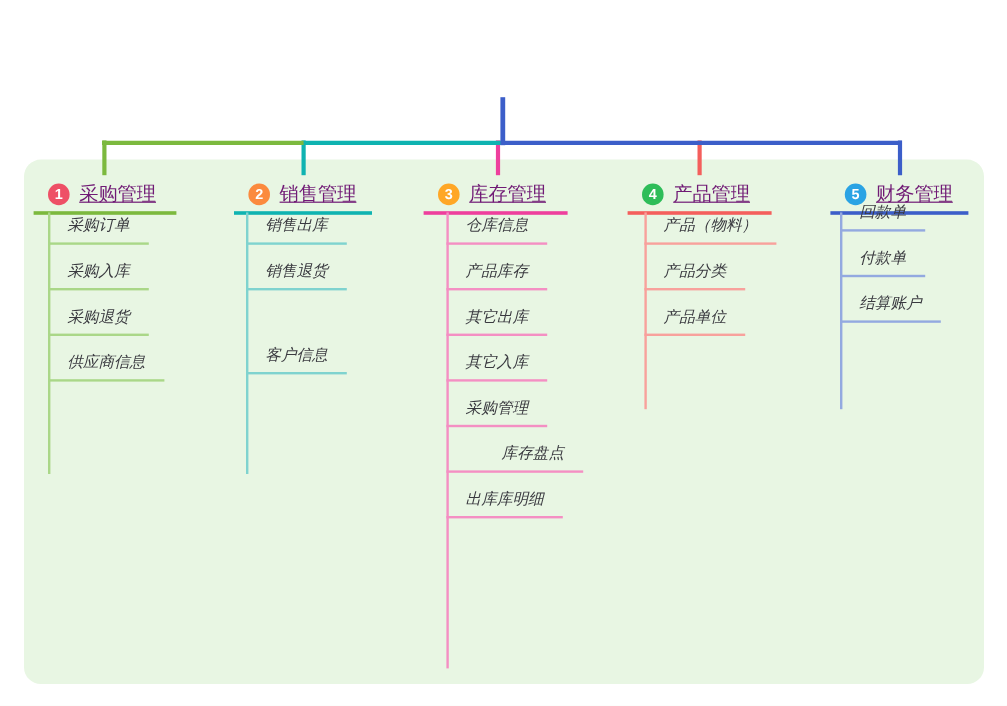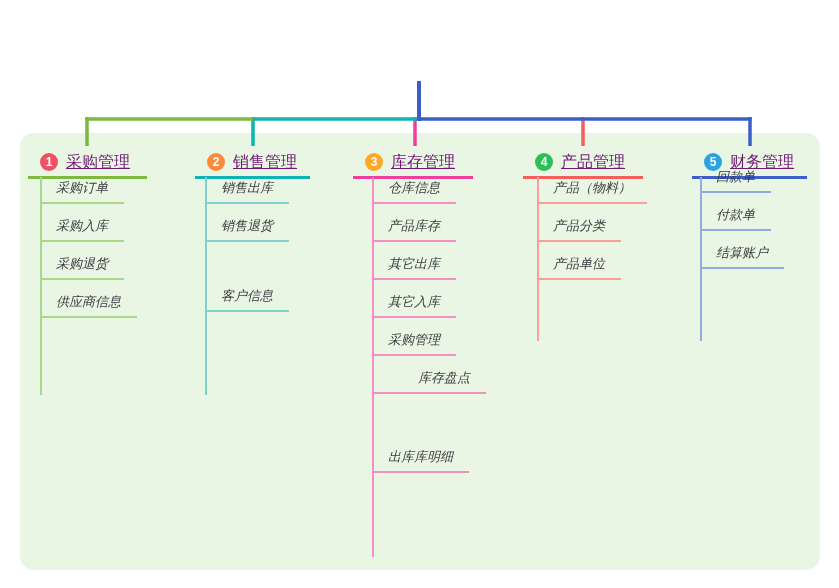--- a/index.html
+++ b/index.html
@@ -113,21 +113,21 @@
         <div class="child-row">
           <span class="child-node" style="border-bottom-color: rgb(244, 143, 195);">其它入库</span>
         </div>
         <div class="child-row">
           <span class="child-node" style="border-bottom-color: rgb(244, 143, 195);">采购管理</span>
         </div>
         <div class="child-row">
           <span class="child-node" style="border-bottom-color: rgb(244, 143, 195); padding-left: 46px;">库存盘点</span>
         </div>
         <div class="child-row">
-          <span class="child-node" style="border-bottom-color: rgb(244, 143, 195); margin-top: 41px;">出库库明细</span>
+          <span class="child-node" style="border-bottom-color: rgb(244, 143, 195);">出库库明细</span>
         </div>
       </div>
       <div class="branch-title" style="left: 523px; top: 148px; width: 120px;">
         <span class="badge" style="background: rgb(46, 189, 89);">4</span>
         <span class="branch-label">产品管理</span>
       </div>
       <div class="branch-underline" style="left: 523px; top: 176px; width: 120px; background: rgb(244, 95, 92);"></div>
       <div class="vline" style="left: 537px; top: 177px; height: 164px; background: rgb(248, 161, 156);"></div>
       <div class="children" style="left: 537px; top: 179px;">
         <div class="child-row">

